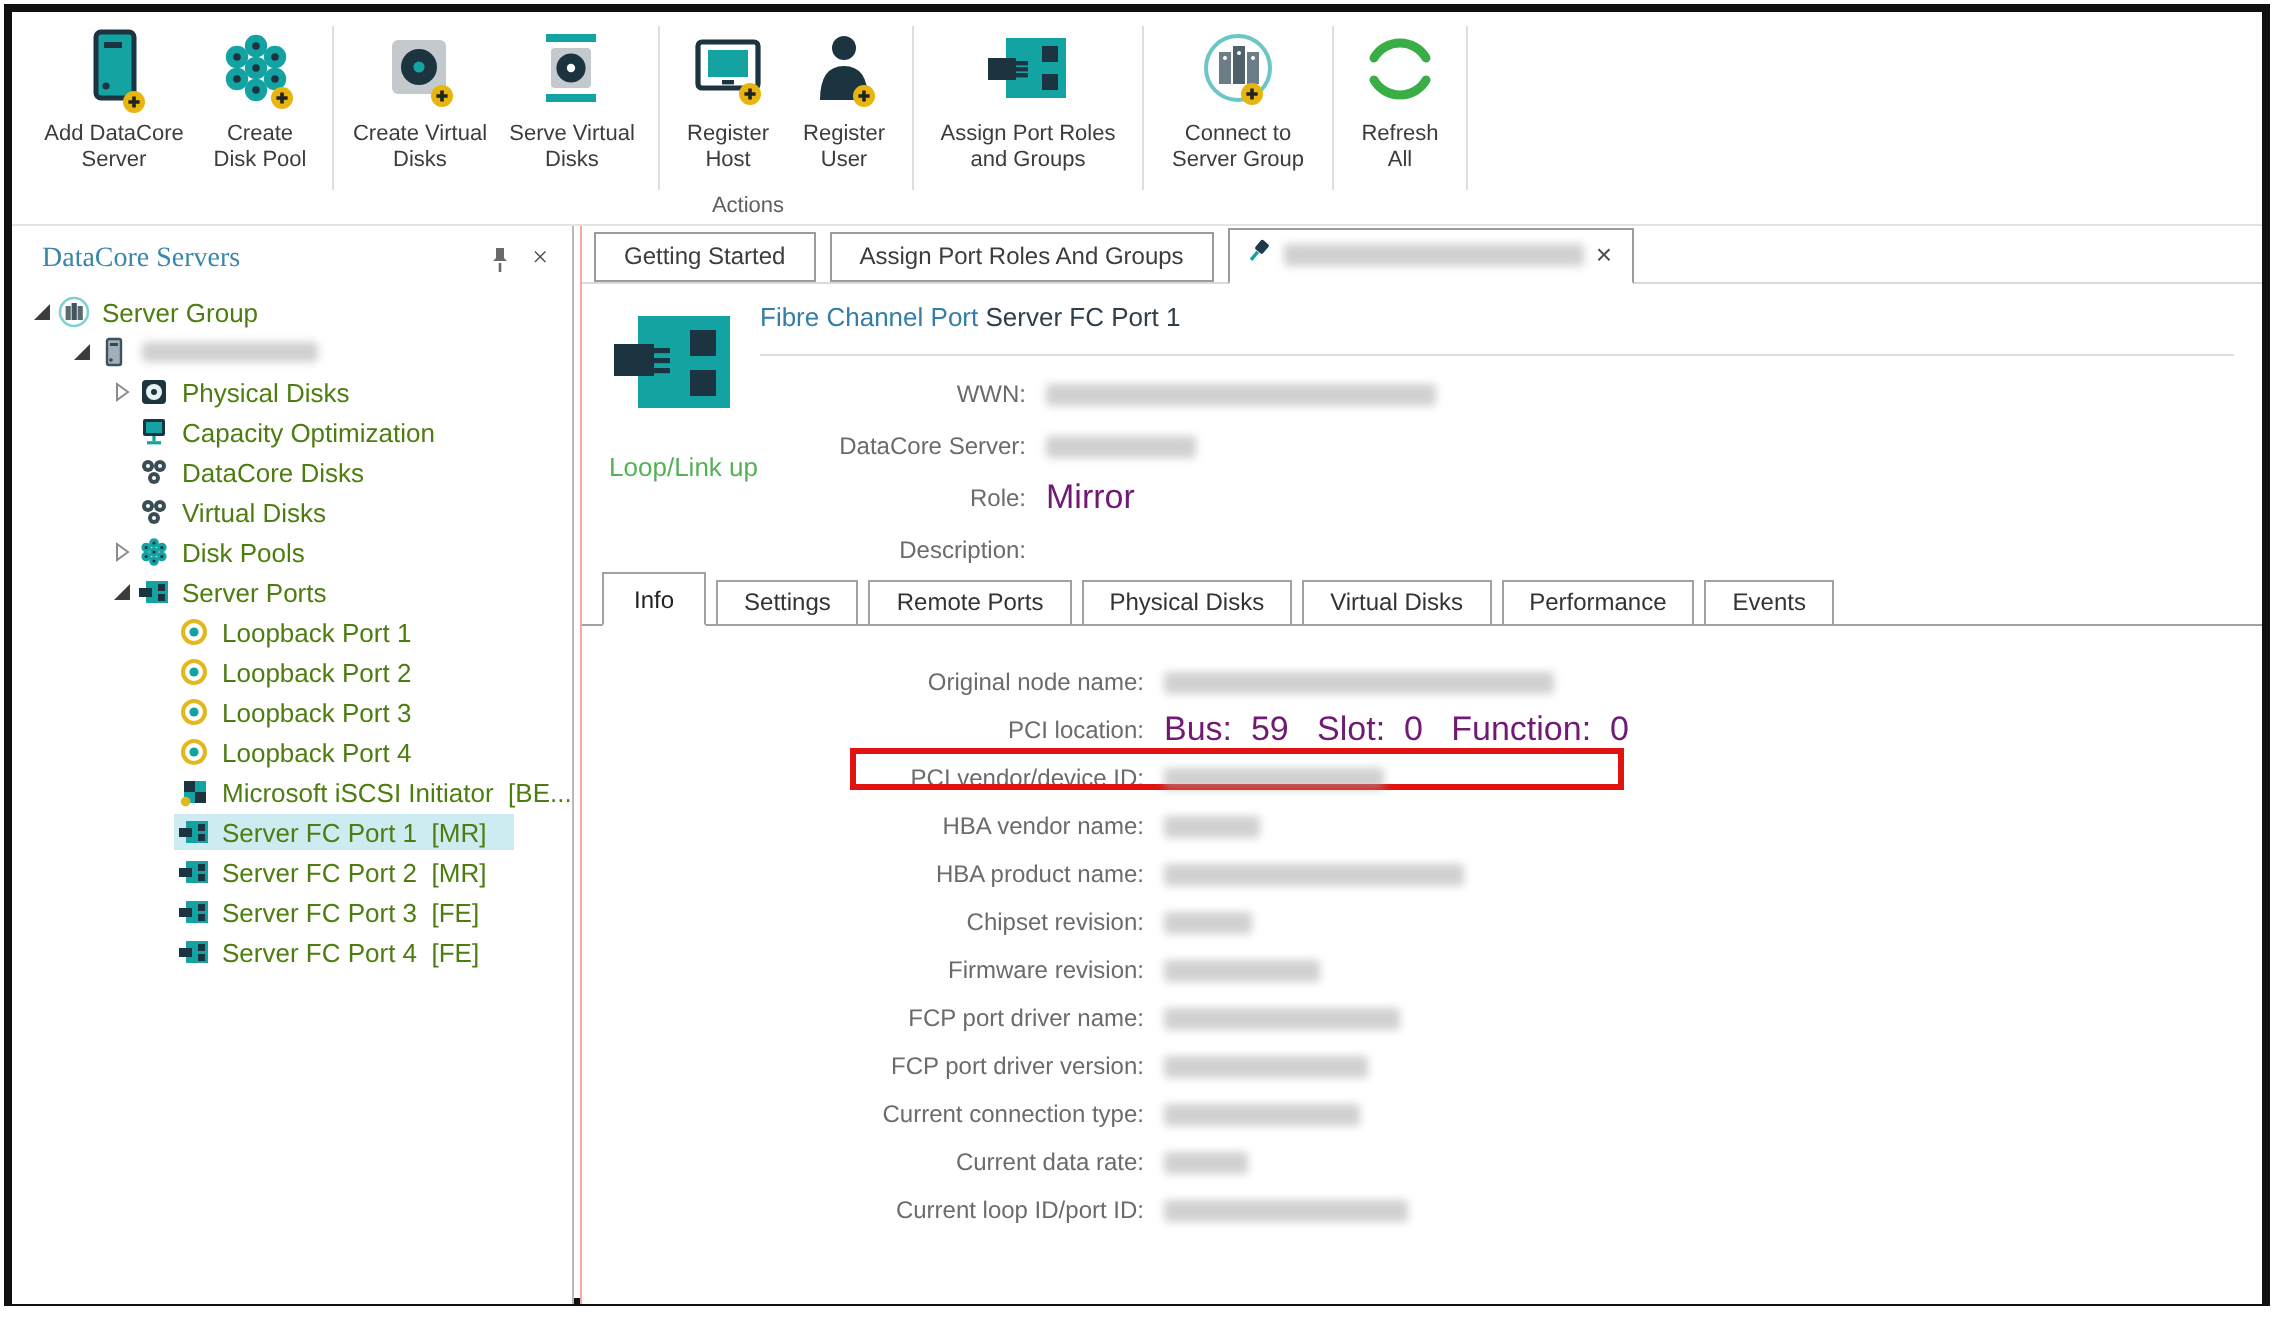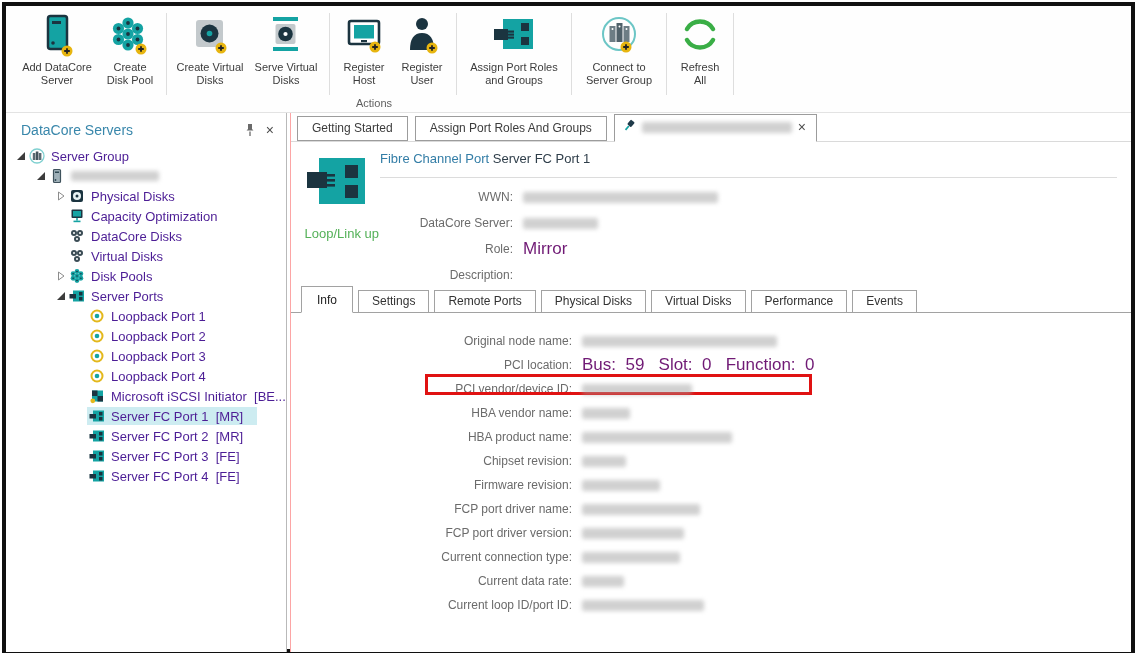--- a/index.html
+++ b/index.html
@@ -18,26 +18,26 @@
           padding:1px 3px; cursor:default; }
   .rbtn svg { display:block; }
   .ribbon-caption { position:absolute; left:368px; bottom:3px; transform:translateX(-50%);
                     font-size:11px; color:#5f5f5f; }
 
   
   .main { display:flex; height:539px; }
 
   
   .sidebar { width:281px; border-right:1px solid #b9b9b9; background:#fff; flex:none; }
-  .sb-head { display:flex; align-items:center; padding:9px 12px 4px 15px; }
+  .sb-head { display:flex; align-items:center; padding:9px 12px 4px 15px;font-family:Liberation Serif, serif; }
   .sb-title { flex:1; font-size:14px; color:#3987ab; }
   .sb-tools { display:flex; align-items:center; gap:10px; }
   .sb-pin { display:inline-flex; }
   .closex { font-size:14px; color:#4d4d4d; line-height:1; cursor:default; }
-  .tree { padding-top:4px; font-size:13px; color:#4c1d95; }
+  .tree { padding-top:4px; font-size:13px; color:#4d7c0f; }
   .trow { display:flex; align-items:center; height:20px; width:max-content; }
   .exp { width:13px; flex:none; display:inline-flex; justify-content:center; }
   .rowbody { display:inline-flex; align-items:center; gap:6px; padding:1px 14px 1px 2px; }
   .trow.selected .rowbody { background:#cdecf1; }
   .ticon { width:16px; height:16px; flex:none; display:inline-flex; }
   .tlabel { white-space:pre; }
 
   
   .rightpane { flex:1; margin-left:3px; border-left:1px solid #fca5a5; background:#fff;
                display:flex; flex-direction:column; }

